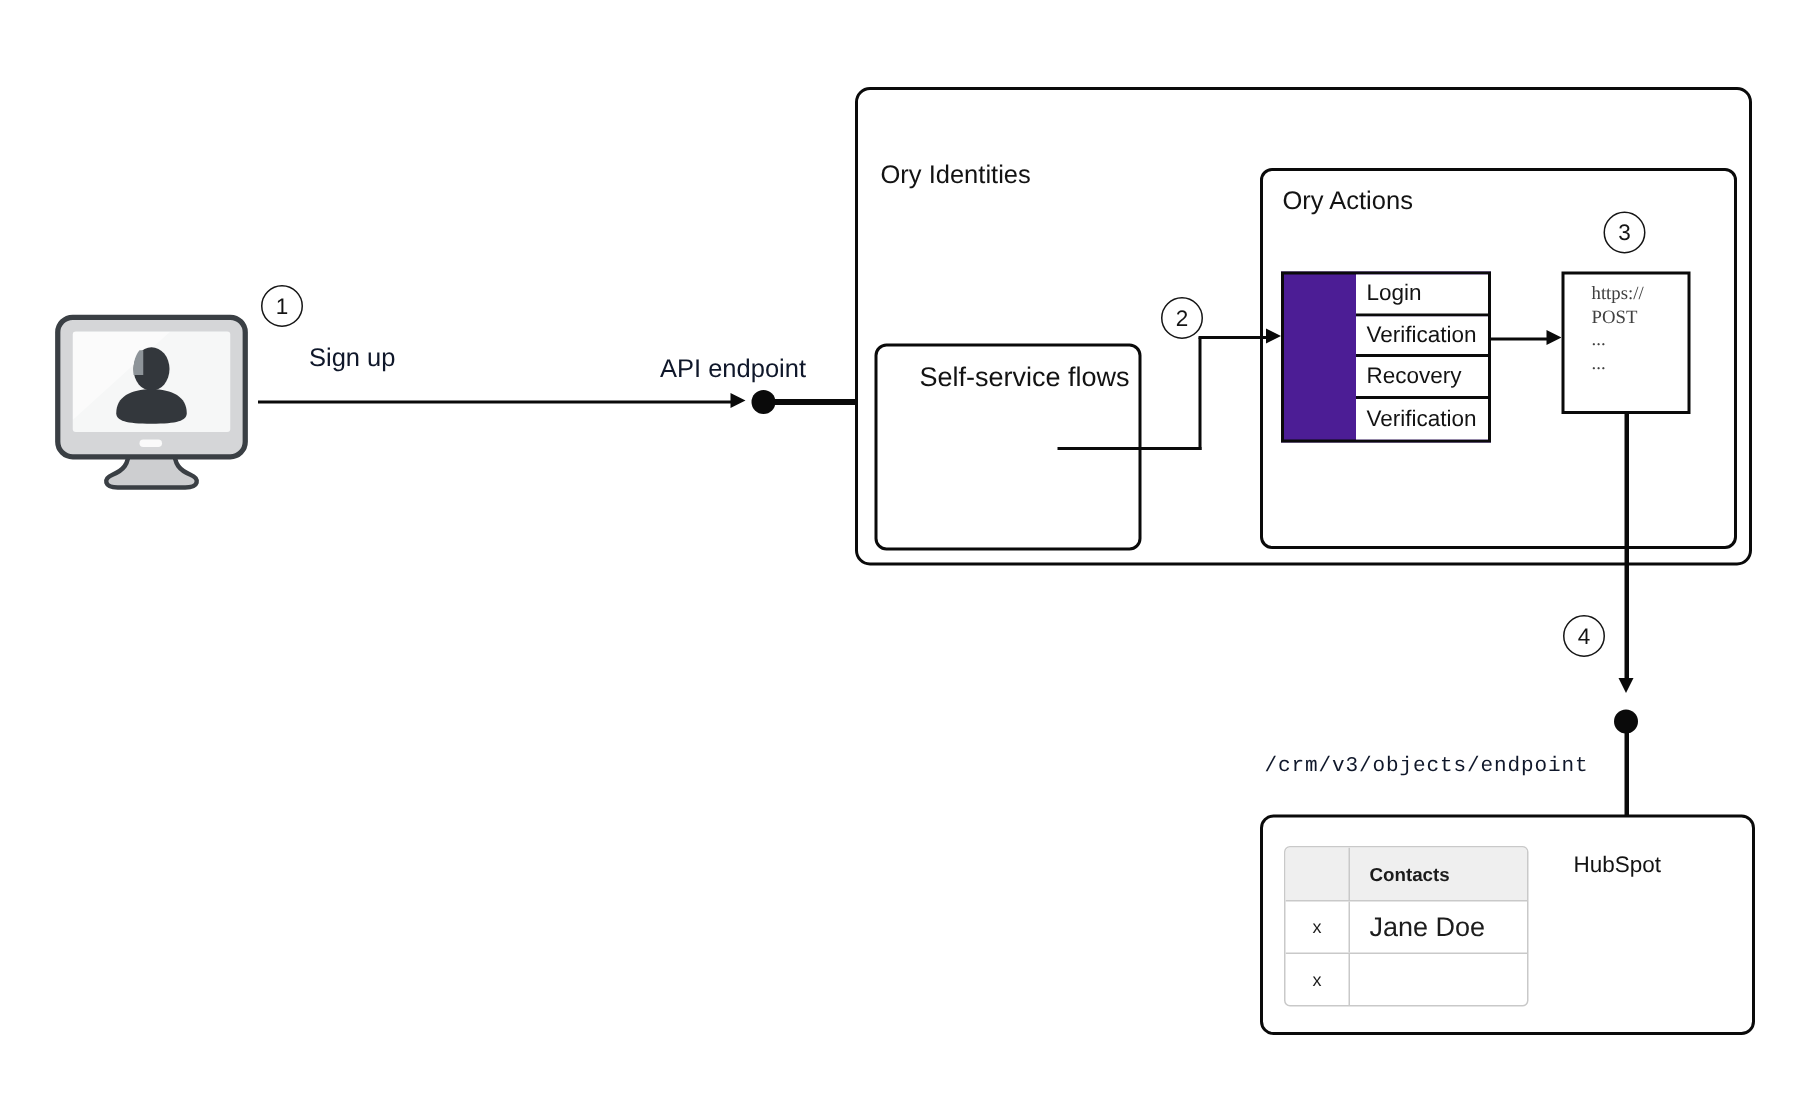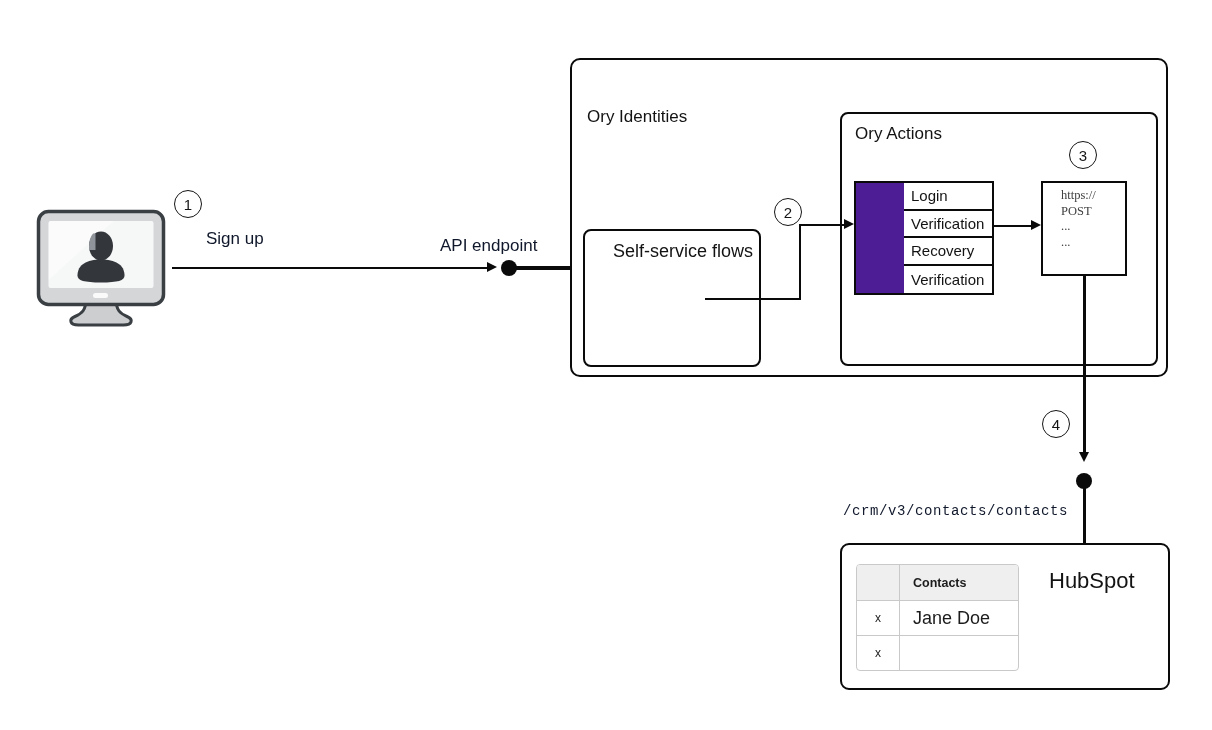--- a/index.html
+++ b/index.html
@@ -142,24 +142,24 @@
   </div>
 
   <div class="vline vthick" style="left:1083px; top:275px; height:178px; z-index:6;"></div>
   <div class="arrow-down" style="left:1079px; top:452px;"></div>
   <div class="step-circle" style="left:1042px; top:410px;">
     <span>4</span>
   </div>
   <div class="dot" style="left:1076px; top:473px;"></div>
   <div class="vline vthick" style="left:1083px; top:488px; height:57px;"></div>
 
-  <div class="lbl mono" style="left:843px; top:503px; font-size:14px; letter-spacing:0.6px;">/crm/v3/contacts/contacts</div>
+  <div class="lbl mono" style="left:843px; top:503px; font-size:14px; letter-spacing:0.6px;">/crm/v3/objects/endpoint</div>
 
   <div class="frame" style="left:840px; top:543px; width:330px; height:147px; border-radius:9px; background:#fff;">
-    <div class="frame-title" style="left:207px; top:23px; font-size:22px; font-weight:500;">HubSpot</div>
+    <div class="frame-title" style="left:207px; top:23px; font-size:15px; font-weight:500;">HubSpot</div>
 
     <div class="contacts-table">
       <div class="ct-row header">
         <div class="ct-c1"></div>
         <div class="ct-c2">Contacts</div>
       </div>
       <div class="ct-row">
         <div class="ct-c1">x</div>
         <div class="ct-c2">Jane Doe</div>
       </div>

